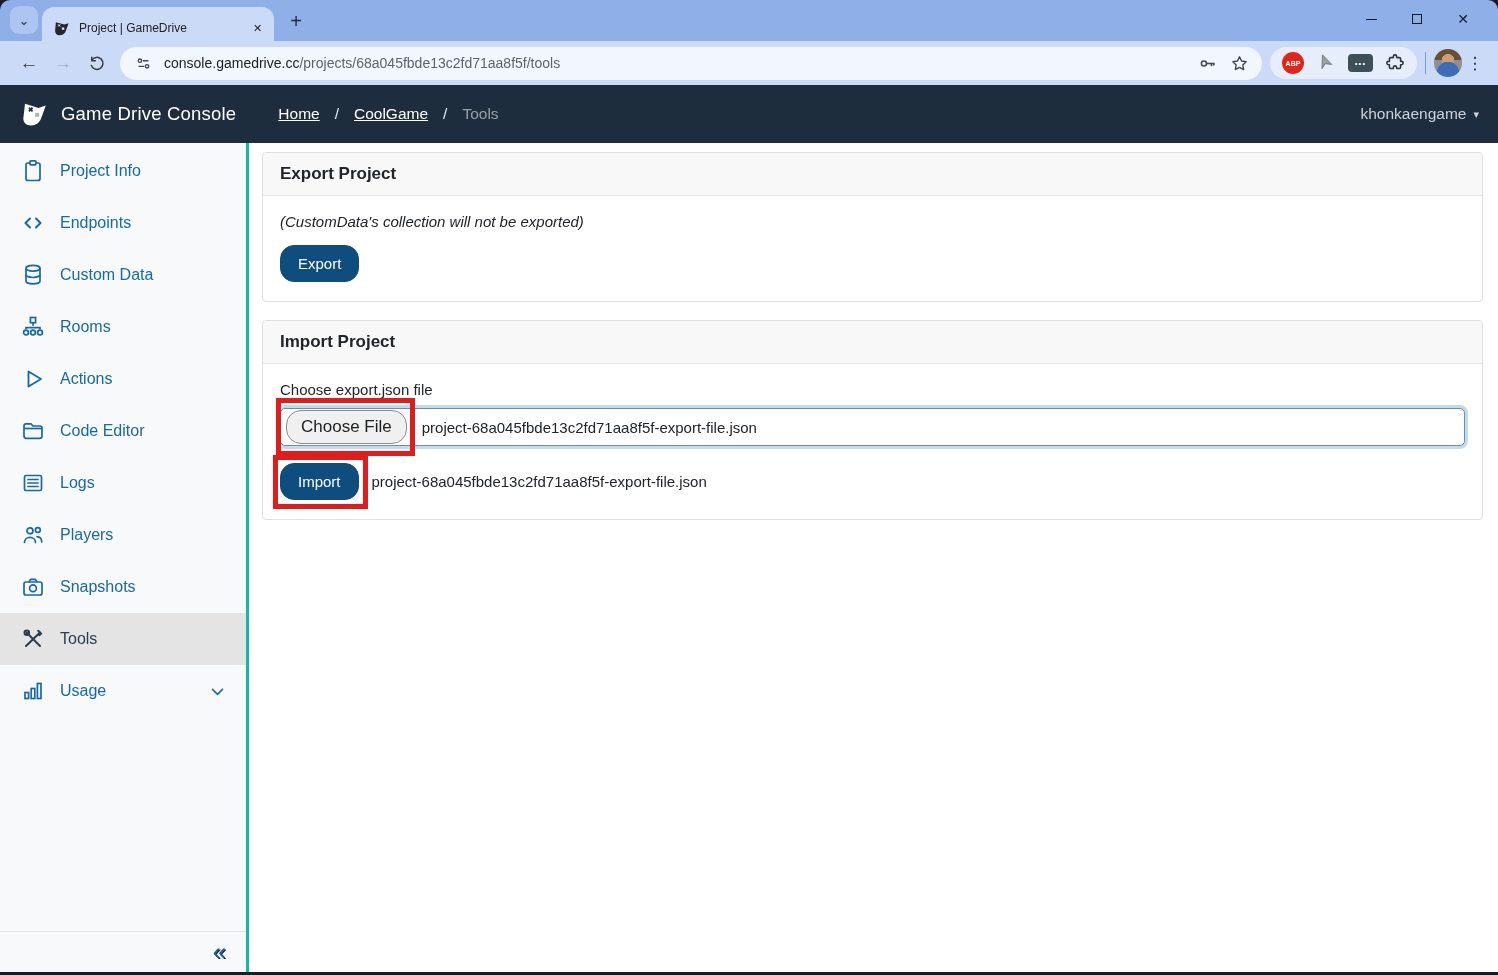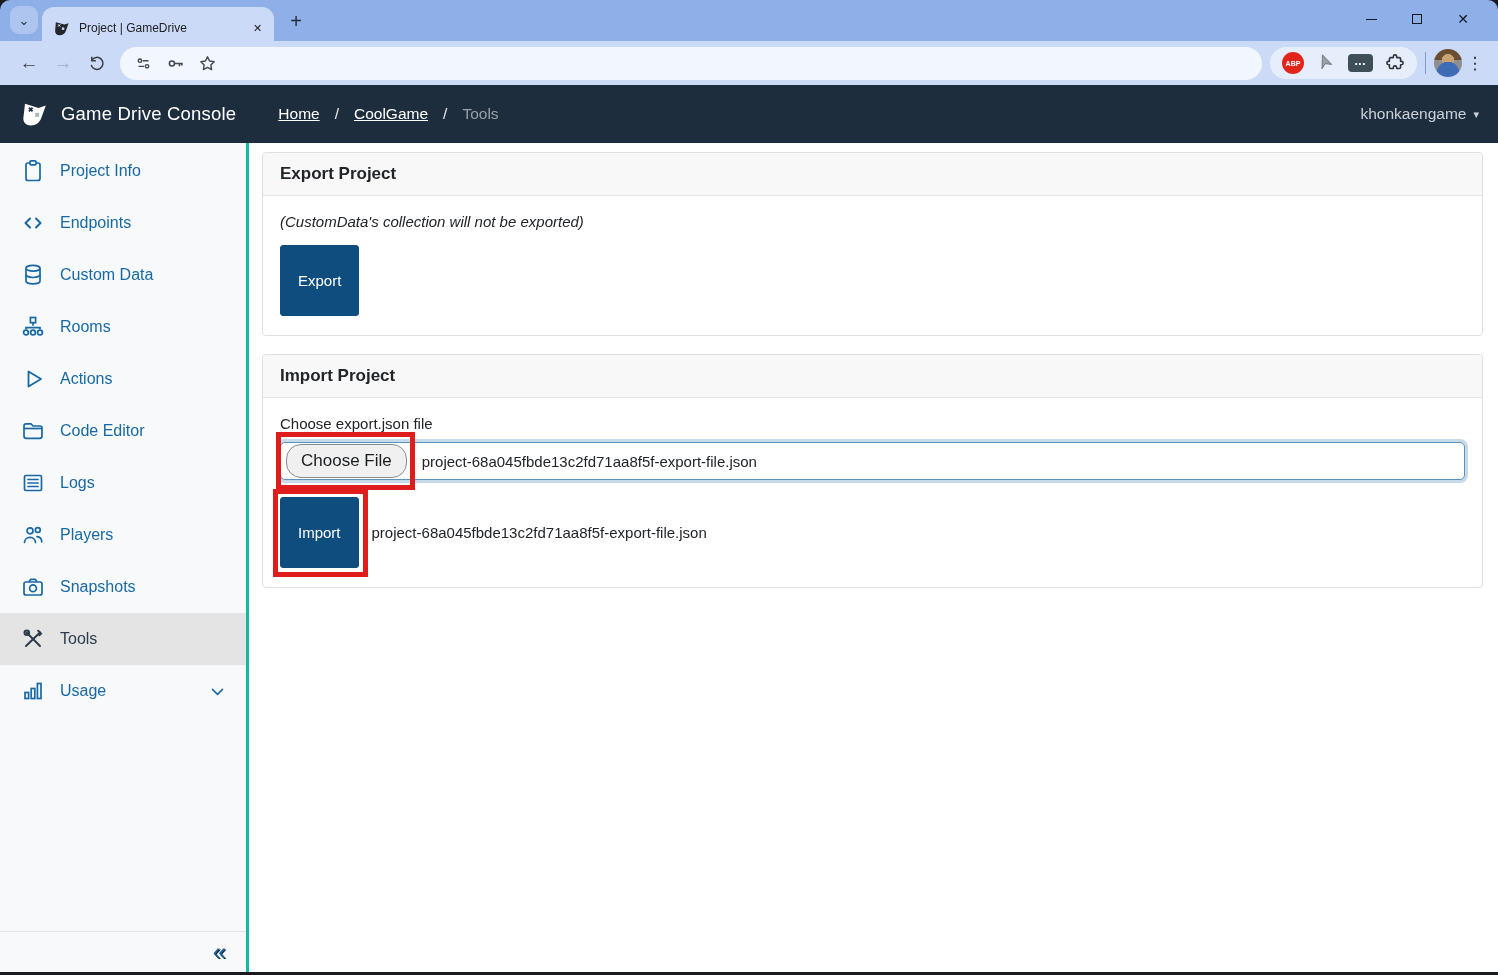--- a/index.html
+++ b/index.html
@@ -81,21 +81,21 @@
   .usage-chevron { margin-left: auto; display: flex; }
   .usage-chevron svg { width: 17px; height: 17px; }
   .side-footer { position: absolute; left: 0; right: 0; bottom: 0; height: 41px; border-top: 1px solid #e2e5e8; display: flex; align-items: center; justify-content: flex-end; padding-right: 20px; }
   .collapse-btn { font-size: 24px; color: #1d5e96; cursor: pointer; line-height: 1; text-shadow: 1px 1px 0 #12293c; }
   
   .main { flex: 1; padding: 9px 15px 0 13px; min-width: 0; }
   .card { border: 1px solid #dfe0e1; border-radius: 4px; background: #fff; margin-bottom: 18px; }
   .card-header { background: #f8f8f8; border-bottom: 1px solid #e3e4e5; border-radius: 4px 4px 0 0; padding: 11px 17px; font-size: 17px; font-weight: bold; color: #212529; }
   .card-body { padding: 17px 17px 19px; position: relative; }
   .note { font-style: italic; font-size: 15px; color: #212529; margin-bottom: 15px; }
-  .btn-primary { background: #0f4d7e; color: #fff; border: 1px solid #0f4d7e; border-radius: 3px; font-size: 15px; padding: 26px 17px; font-family: inherit; cursor: pointer; }
+  .btn-primary { background: #0f4d7e; color: #fff; border: 1px solid #0f4d7e; border-radius: 14px; font-size: 15px; padding: 9px 17px; font-family: inherit; cursor: pointer; }
   .file-label { font-size: 15px; color: #212529; margin-bottom: 10px; }
   .file-input {
     border: 1px solid #5d92bd; box-shadow: 0 0 0 3px #c6daea; border-radius: 5px;
     height: 38px; background: #fff; display: flex; align-items: center; padding-left: 5px;
   }
   .choose-btn { background: #f0f0f0; border: 1px solid #8b8b8b; border-radius: 15px; color: #1b1e21; font-size: 17px; padding: 6px 14px; font-family: inherit; cursor: pointer; }
   .file-name { margin-left: 15px; font-size: 15px; color: #212529; white-space: nowrap; overflow: hidden; }
   .import-row { margin-top: 17px; display: flex; align-items: center; }
   .import-file-name { margin-left: 13px; font-size: 15px; color: #212529; }
   .red-wrap { position: relative; display: inline-block; }
@@ -147,20 +147,21 @@
     </div>
     <div class="url-pill">
       <span class="pill-icon">
         <svg viewBox="0 0 24 24" width="17" height="17" fill="none" stroke="#45494e" stroke-width="2">
           <circle cx="7" cy="8" r="2.4"></circle>
             <path d="M11 8h8"></path>
             <path d="M5 16h8"></path>
             <circle cx="17" cy="16" r="2.4"></circle>
         </svg>
       </span>
+      <span class="url-text"><span>console.gamedrive.cc</span><span class="url-path">/projects/68a045fbde13c2fd71aa8f5f/tools</span></span>
       <span class="pill-icon">
         <svg viewBox="0 0 24 24" width="19" height="19" fill="none" stroke="#45494e" stroke-width="2">
           <circle cx="7.5" cy="12" r="3.2"></circle>
             <path d="M10.7 12H21"></path>
             <path d="M17 12v3.4"></path>
             <path d="M20 12v2.4"></path>
         </svg>
       </span>
       <span class="pill-icon">
         <svg viewBox="0 0 24 24" width="19" height="19" fill="none" stroke="#45494e" stroke-width="1.8" stroke-linejoin="round">

